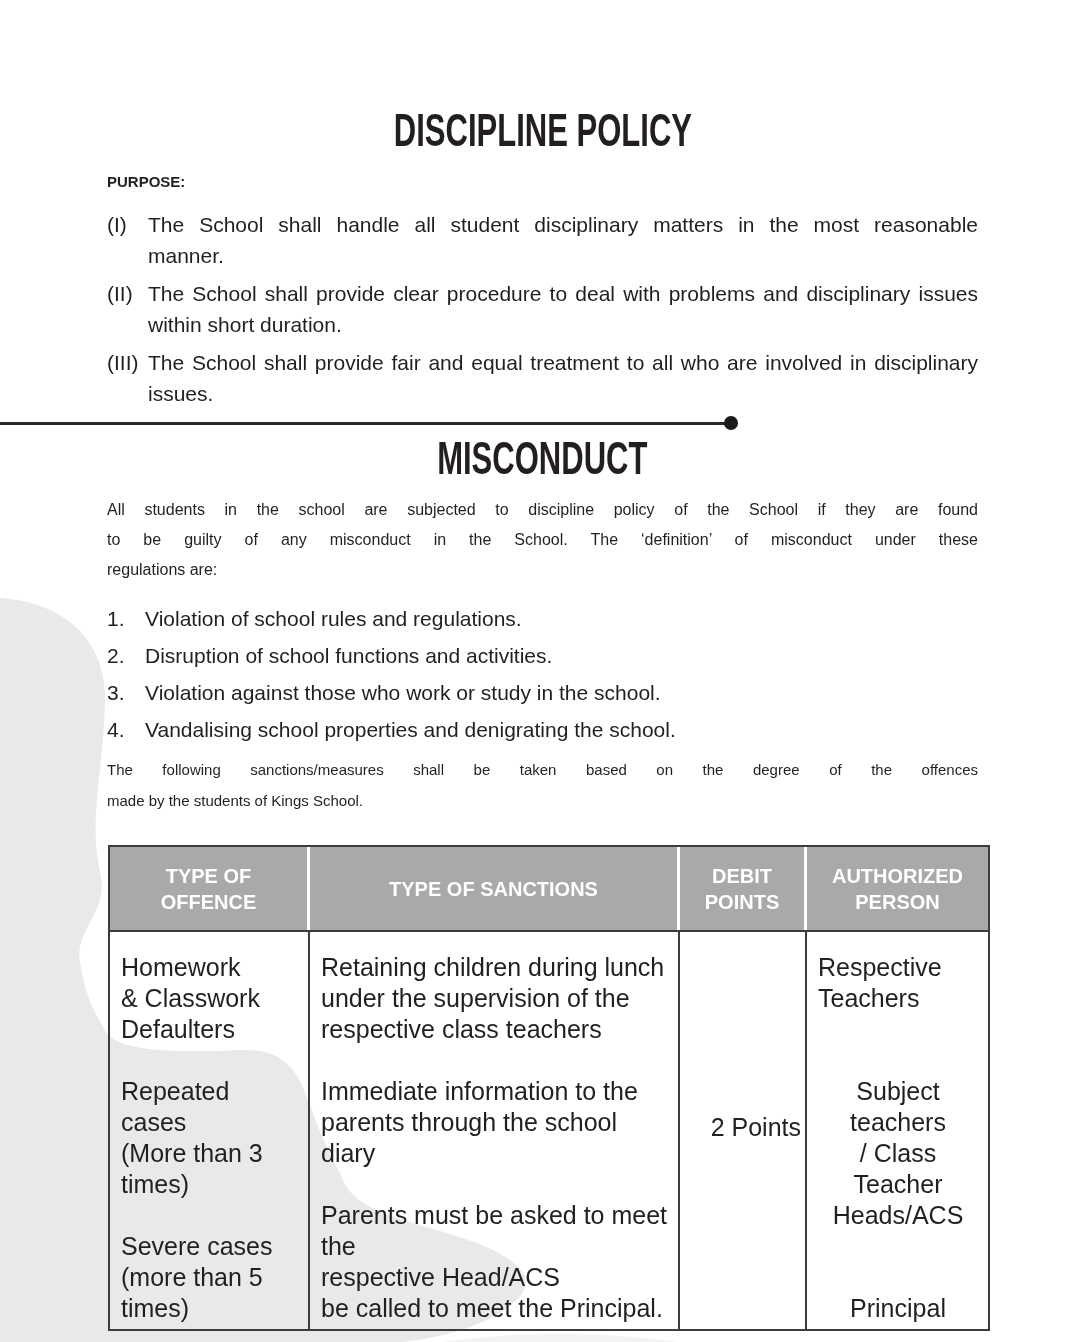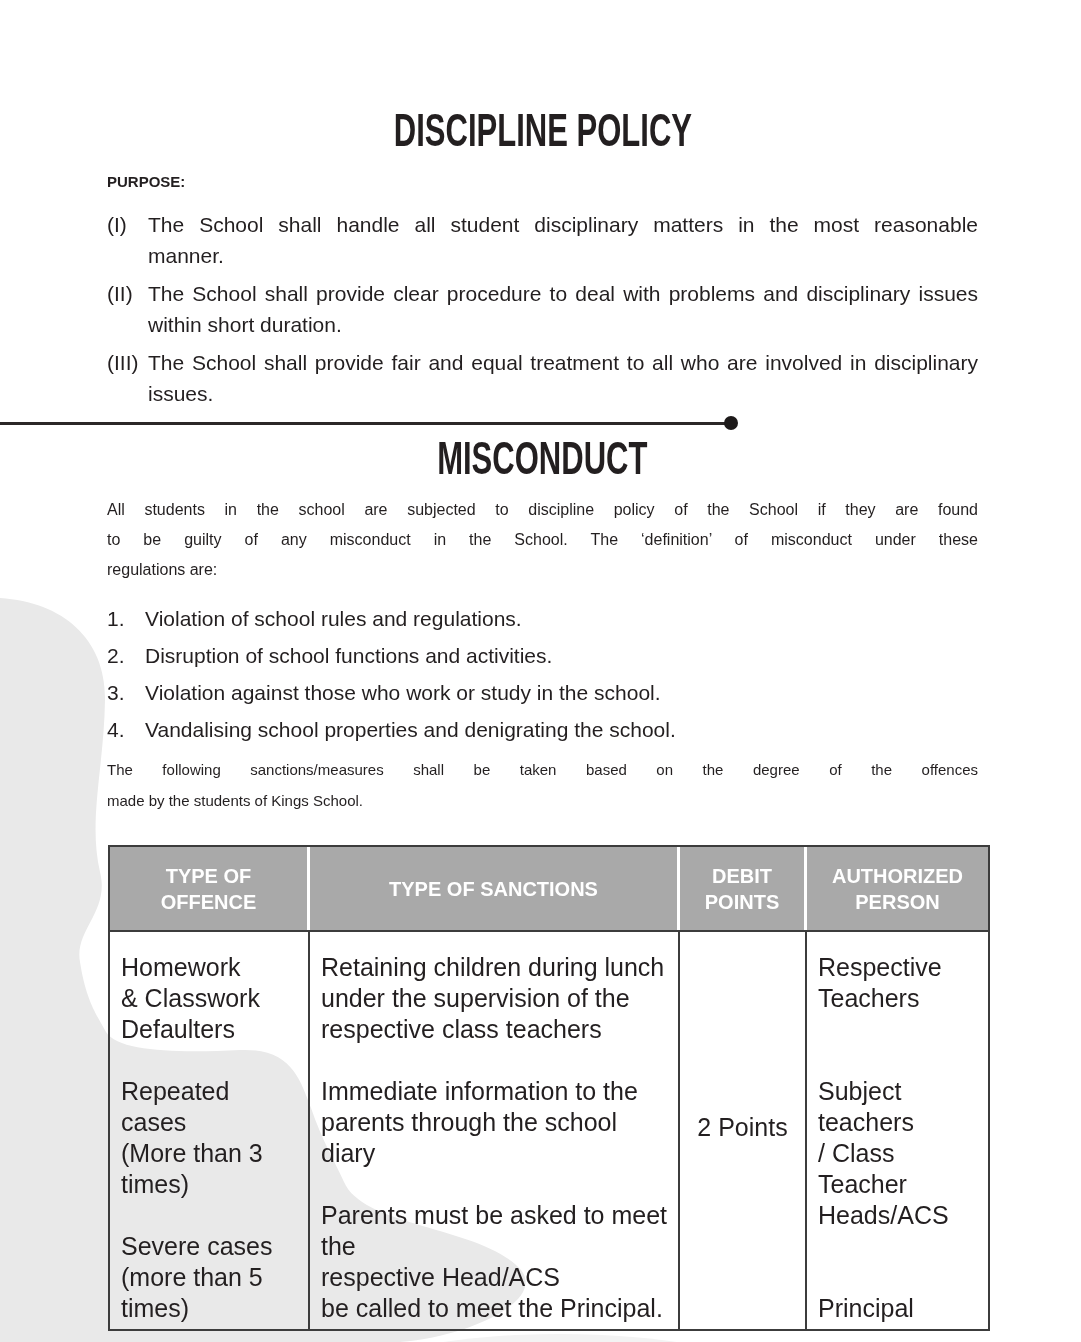--- a/index.html
+++ b/index.html
@@ -72,22 +72,22 @@
   .th:not(:last-child){border-right:3px solid #ffffff;}
   .th .ln{min-height:26px;}
   .tr.body{height:397px;}
   .td{
     padding:20px 10px 0 11px;
     font-size:25px;line-height:31px;
   }
   .td:not(:last-child){border-right:2px solid var(--bd);}
   .td .para{margin:0;}
   .td .mt1{margin-top:31px;}
-  .td .mt2{margin-top:62px;}
-  .td.points{display:flex;justify-content:center;padding:180px 4px 0 4px;text-align:center;}
+  .td .mt2{margin-top:62px;text-align:center;}
+  .td.points{display:flex;justify-content:flex-end;padding:180px 4px 0 4px;text-align:center;}
 </style>
 </head>
 <body>
 
 <svg class="bg" width="1081" height="1342" viewBox="0 0 1081 1342" aria-hidden="true">
   <path fill="#e9e9e9" d="M0,598
     C64,602 106,640 105,700
     C104,768 88,820 100,872
     C110,912 74,930 80,962
     C86,1000 96,1014 106,1032

